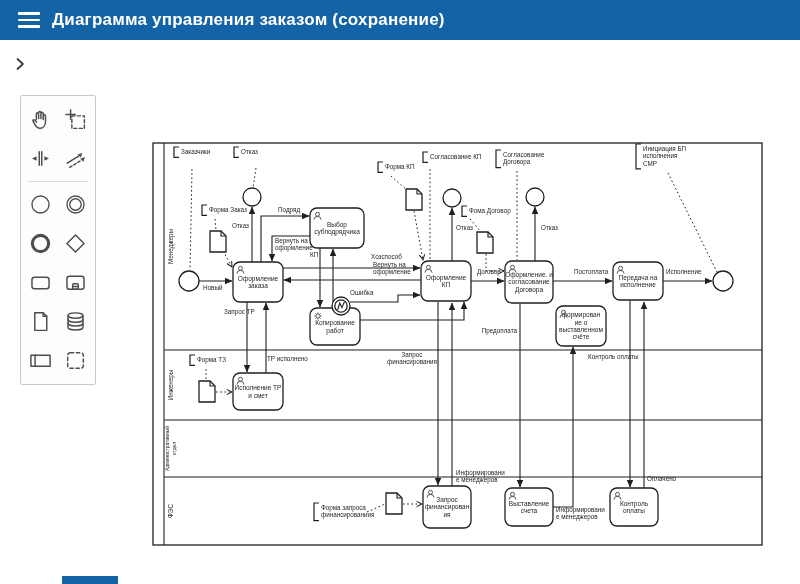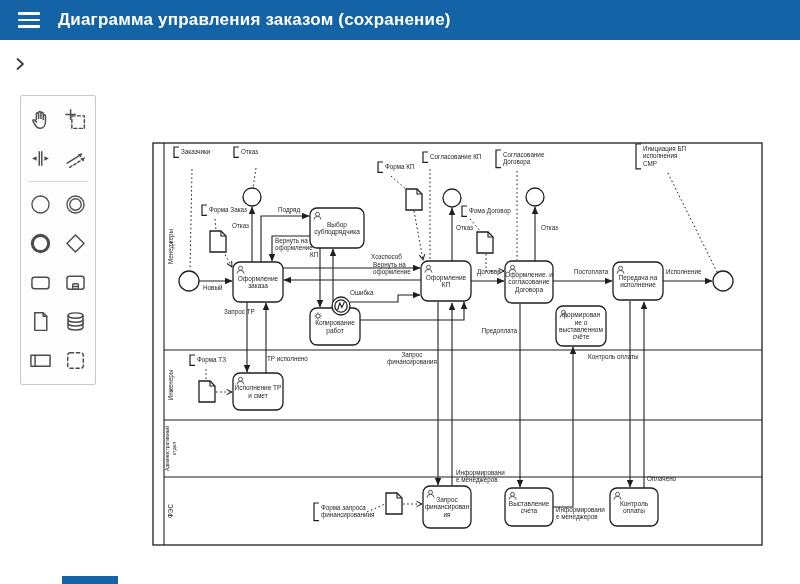--- a/index.html
+++ b/index.html
@@ -2,21 +2,21 @@
 <html><head>
 <meta charset="utf-8">
 <style>
   html,body{margin:0;padding:0}
   body{width:800px;height:584px;overflow:hidden;background:#ffffff;position:relative;
        font-family:"Liberation Sans",sans-serif}
   .header{position:absolute;left:0;top:0;width:800px;height:40px;background:#1563a7;
           display:flex;align-items:center;z-index:5}
   .burger{width:22px;margin-left:18px;display:flex;flex-direction:column;gap:4px;cursor:pointer}
   .burger span{display:block;height:2.6px;background:#fff;border-radius:1px}
-  .title{color:#fff;font-size:17px;font-weight:700;margin-left:18px;letter-spacing:.2px}
+  .title{color:#fff;font-size:17px;font-weight:700;margin-left:12px;letter-spacing:.2px}
   .chevron{position:absolute;left:7px;top:51px;width:26px;height:26px;z-index:4;cursor:pointer;
            display:flex;align-items:center;justify-content:center}
   .palette{position:absolute;left:20px;top:95px;width:76px;background:#fdfdfd;
            border:1px solid #c9c9c9;border-radius:2px;padding:4px 2px;box-sizing:border-box;z-index:4}
   .palette-grid{display:grid;grid-template-columns:1fr 1fr}
   .tool{height:39px;display:flex;align-items:center;justify-content:center;cursor:pointer}
   .tool svg{width:25px;height:25px;stroke:#4d4d4d;fill:none;stroke-width:1.4;
             stroke-linecap:round;stroke-linejoin:round}
   .pdivider{height:1px;background:#d9d9d9;margin:3px 5px}
   #diagram{position:absolute;left:0;top:0;z-index:1}

